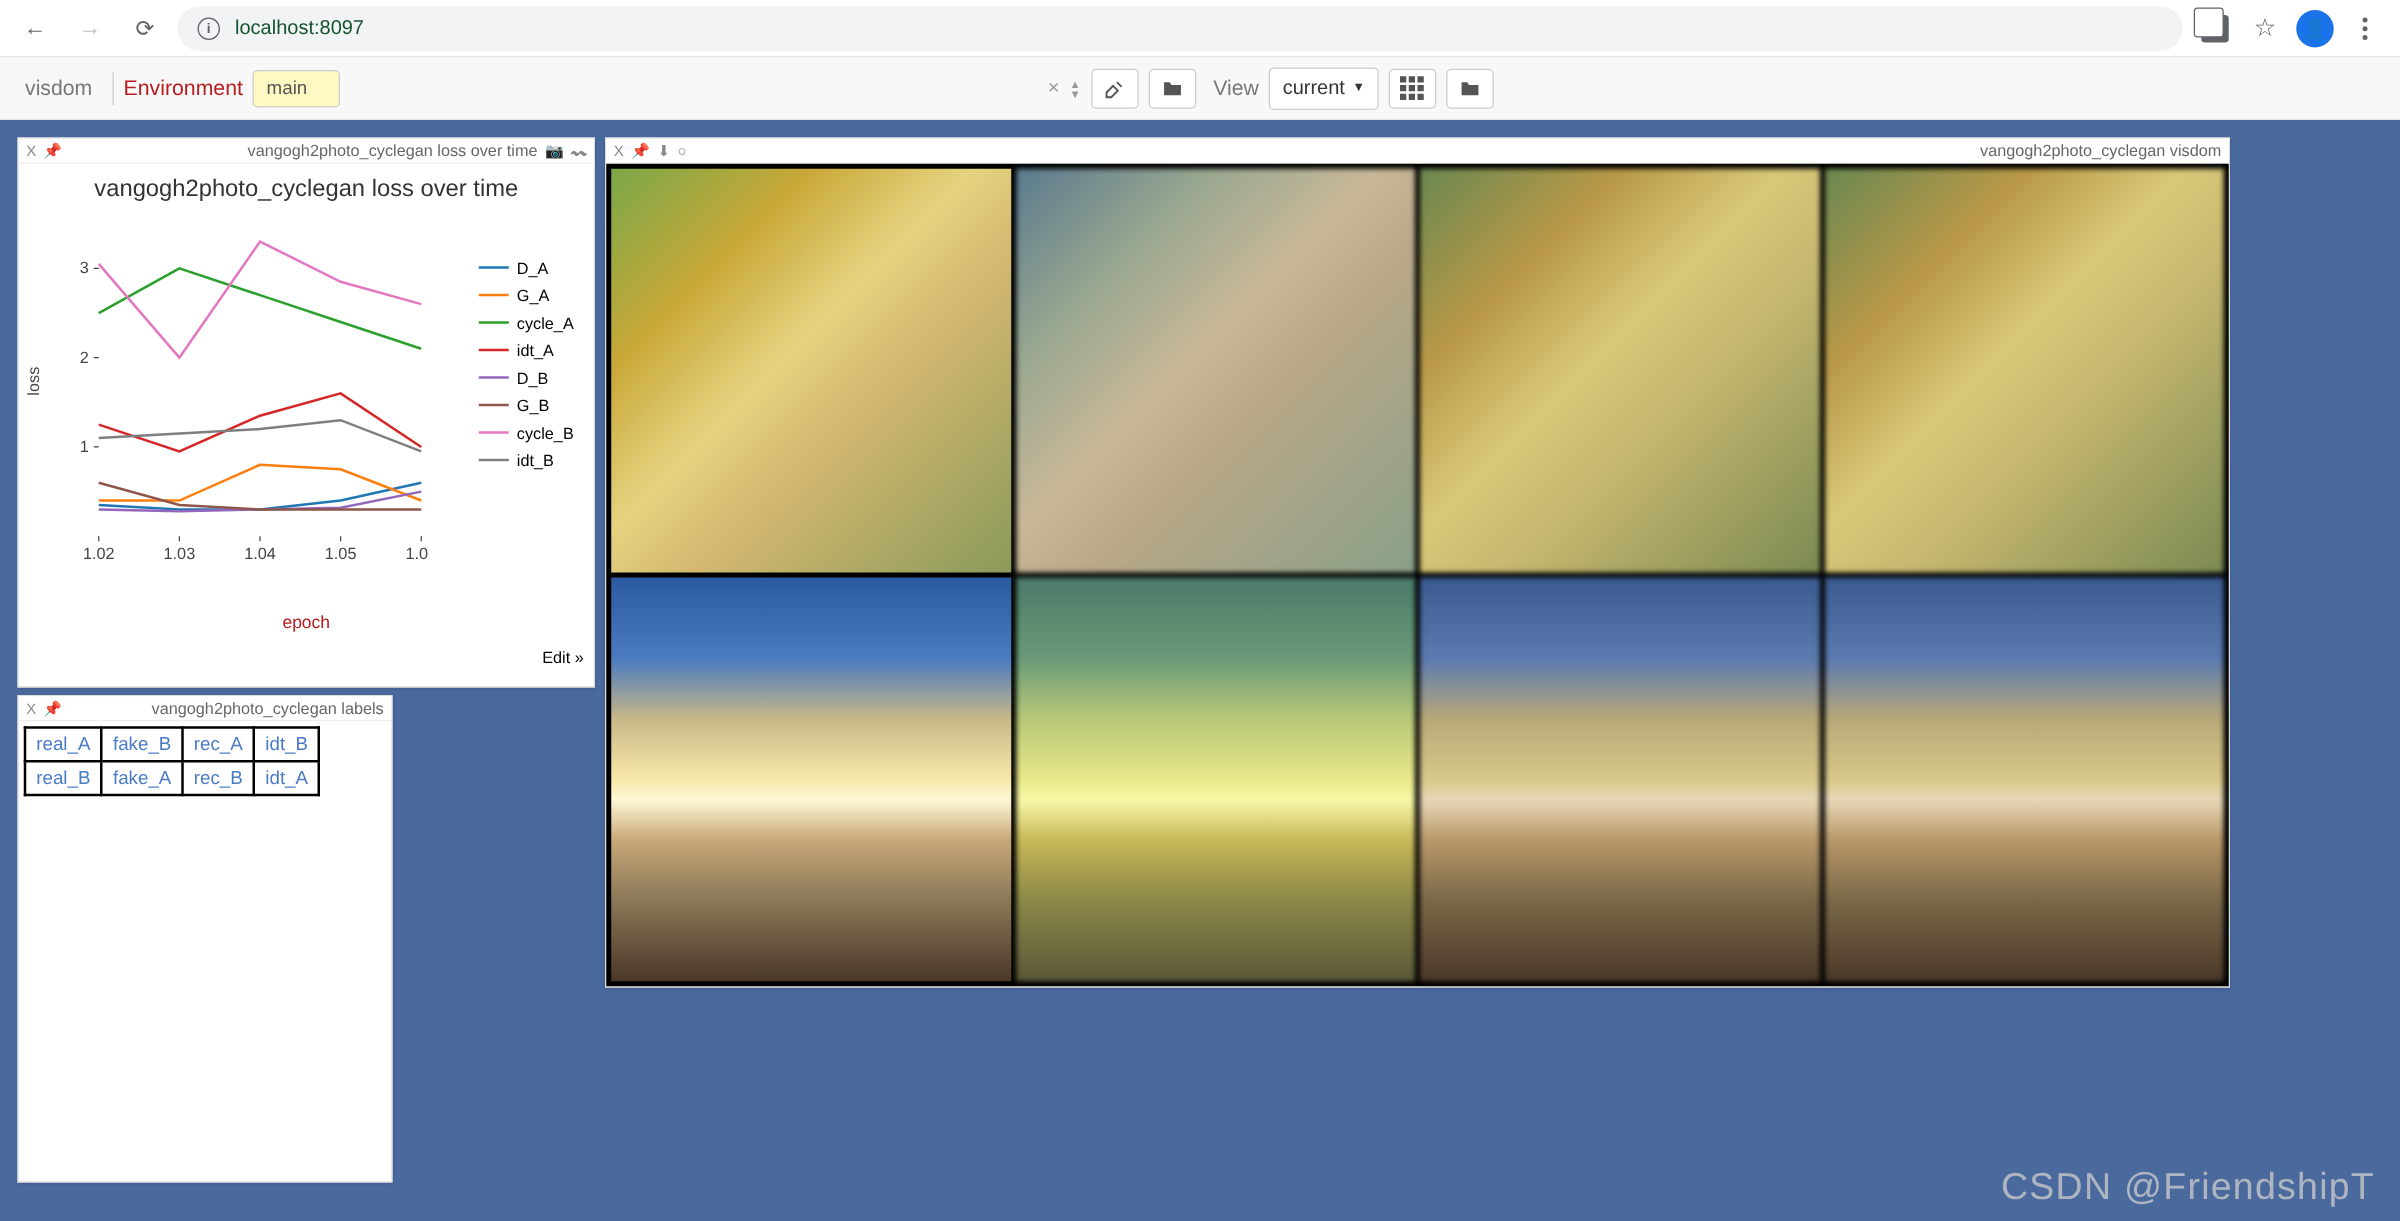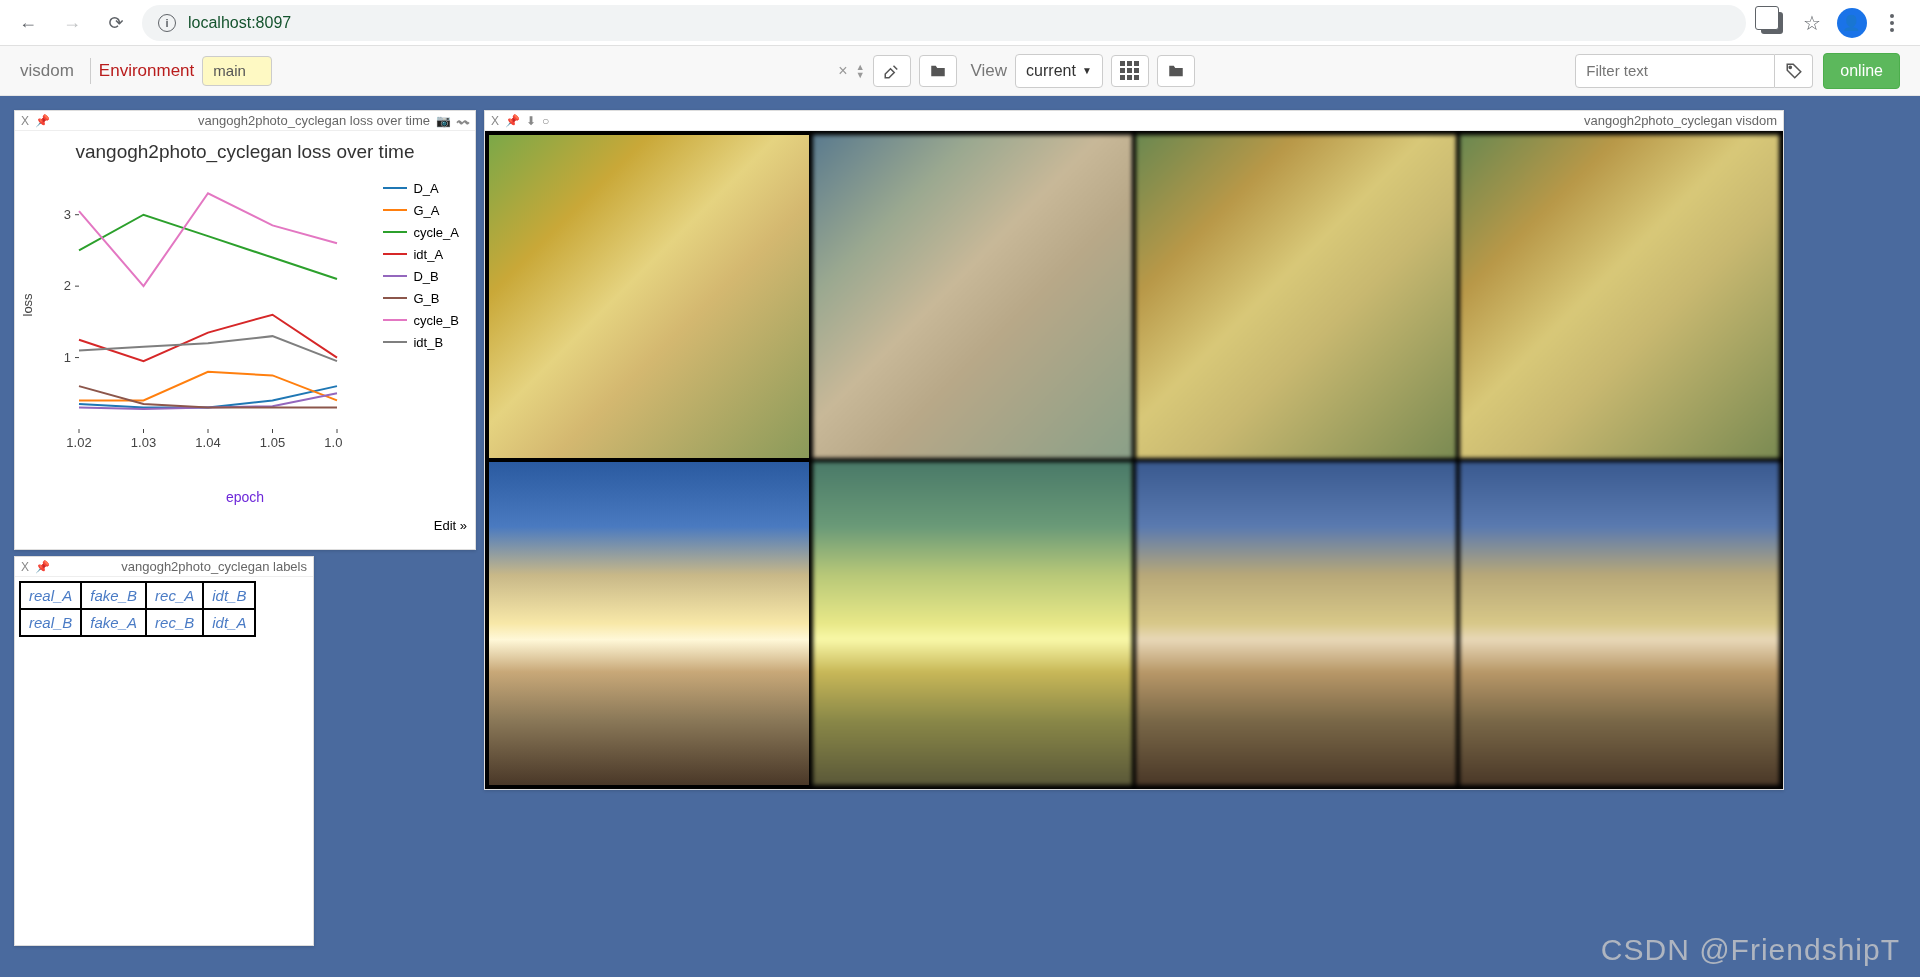--- a/index.html
+++ b/index.html
@@ -47,30 +47,30 @@
 .pane-title { margin-left: auto; color: #666; font-size: 13px; }
 .pane-ctrl { cursor: pointer; }
 .pane-body { position: relative; }
 
 
 .chart-pane { left: 14px; top: 14px; width: 462px; height: 440px; }
 .chart-title { text-align: center; font-size: 19px; color: #333; padding: 10px 0 6px; }
 .chart-area { position: relative; height: 320px; margin: 0 10px; }
 .plot-svg { width: 300px; height: 290px; position: absolute; left: 18px; top: 0; }
 .y-axis-lbl { position: absolute; left: 2px; top: 140px; transform: rotate(-90deg); transform-origin: left center; font-size: 13px; color: #444; }
-.legend { position: absolute; right: 6px; top: 8px; font-size: 13px; }
+.legend { position: absolute; right: 6px; top: 34px; font-size: 13px; }
 .legend-item { display: flex; align-items: center; gap: 6px; height: 22px; }
 .legend-line { width: 24px; height: 2px; }
-.x-axis-lbl { text-align: center; font-size: 14px; color: #6d28d9; }
+.x-axis-lbl { text-align: center; font-size: 14px; color: #b91c1c; }
 .chart-footer { position: absolute; right: 8px; bottom: 16px; font-size: 13px; color: #000000; cursor: pointer; padding-left: 34px; }
 
 
 .labels-pane { left: 14px; top: 460px; width: 300px; height: 390px; }
 .labels-table { border-collapse: collapse; margin: 4px; }
-.labels-table td { border: 2px solid #000; padding: 4px 8px; font-size: 15px; color: #4a7bc5; font-style: italic; }
+.labels-table td { border: 2px solid #000; padding: 4px 8px; font-size: 15px; color: #4a7bc5; }
 
 
 .images-pane { left: 484px; top: 14px; width: 1300px; height: 680px; }
 .img-grid { display: grid; grid-template-columns: repeat(4, 1fr); grid-template-rows: repeat(2, 1fr); gap: 4px; padding: 4px; height: calc(100% - 20px); background: #000; }
 .img-cell { background: #888; position: relative; overflow: hidden; }
 
 
 .img-A1 { background: linear-gradient(135deg, #7ba848 0%, #c9a838 25%, #e5d380 45%, #d4b870 60%, #8a9a5a 100%); }
 .img-A2 { background: linear-gradient(135deg, #5a7a8e 0%, #9aa890 25%, #c8b898 45%, #b8a888 60%, #8aa088 100%); filter: blur(2px); }
 .img-A3 { background: linear-gradient(135deg, #6a8850 0%, #b89848 25%, #d8c878 45%, #c8b870 60%, #7a8a52 100%); filter: blur(2px); }
@@ -154,34 +154,20 @@
         <span></span>
         <span></span>
         <span></span>
         <span></span>
       </div>
   </div>
   <div class="icon-btn folder-icon">
     <svg viewBox="0 0 24 24" fill="#555">
         <path d="M3 5h6l2 3h10v11H3z"></path>
       </svg>
-  </div>
-  <div class="nav-right">
-    <div style="display:flex">
-      <input class="filter-input" placeholder="Filter text" style="">
-      <div class="filter-btn tag-icon">
-        <svg viewBox="0 0 24 24" fill="none" stroke="#555" stroke-width="2">
-            <path d="M3 3h8l10 10-8 8L3 11z"></path>
-            <circle cx="7" cy="7" r="1.5" fill="#555"></circle>
-          </svg>
-      </div>
-    </div>
-    <div class="online-btn">
-        <span>online</span>
-      </div>
   </div>
 </div>
 
 <div class="workspace">
 
   <div class="pane chart-pane">
     <div class="pane-header">
       <span class="pane-ctrl">X</span>
       <span class="pane-ctrl">📌</span>
       <span class="pane-title">vangogh2photo_cyclegan loss over time</span>

